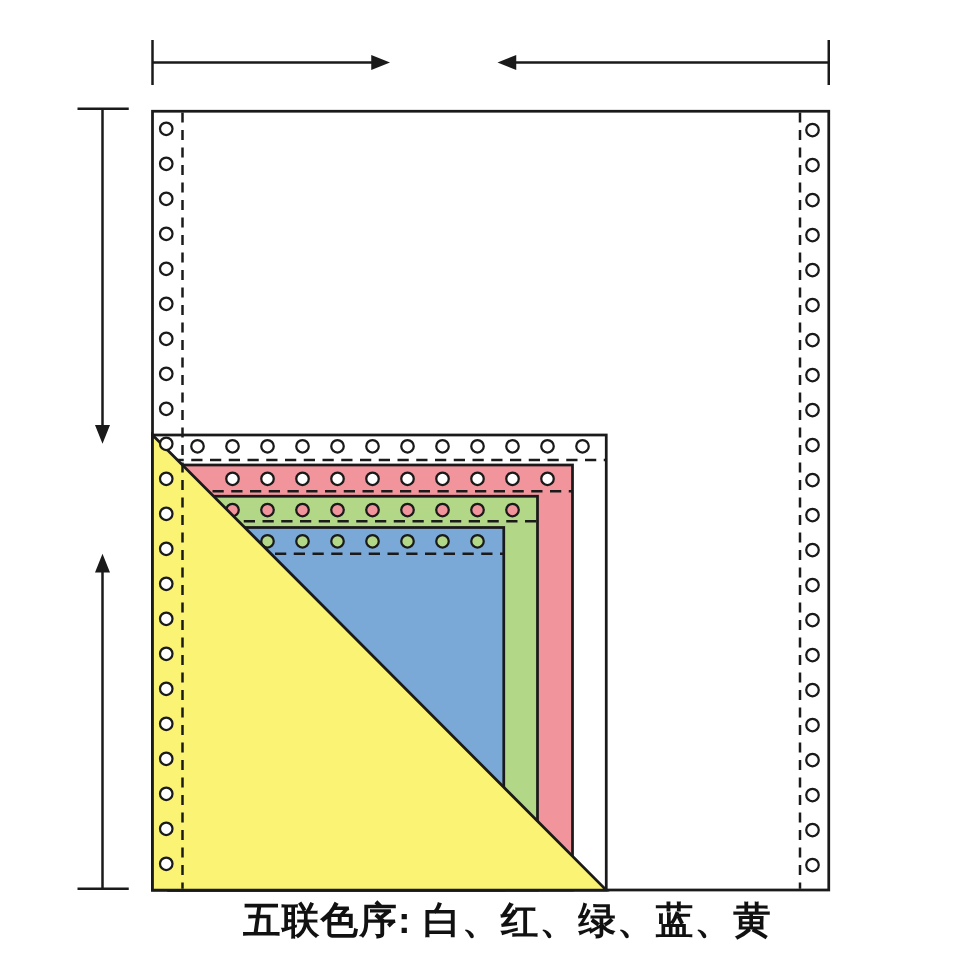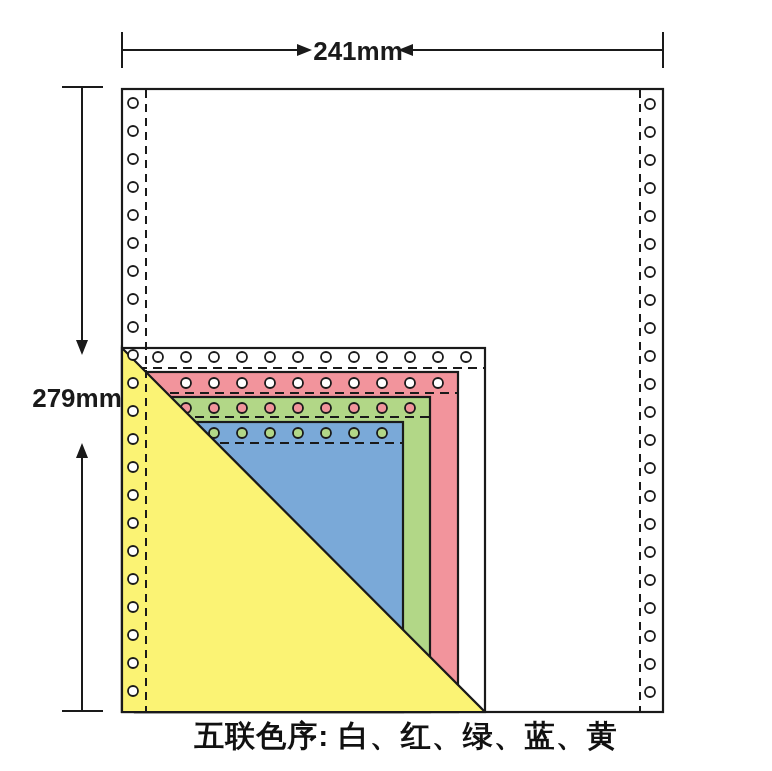--- a/index.html
+++ b/index.html
@@ -152,16 +152,14 @@
       </g>
       <g>
         <line x1="62" y1="87" x2="103" y2="87" stroke="#1a1a1a" stroke-width="2" stroke-dasharray="none"></line>
         <line x1="62" y1="711" x2="103" y2="711" stroke="#1a1a1a" stroke-width="2" stroke-dasharray="none"></line>
         <line x1="82" y1="87" x2="82" y2="341" stroke="#1a1a1a" stroke-width="2" stroke-dasharray="none"></line>
         <line x1="82" y1="457" x2="82" y2="711" stroke="#1a1a1a" stroke-width="2" stroke-dasharray="none"></line>
         <polygon points="82,355 76,340 88,340" fill="#1a1a1a"></polygon>
         <polygon points="82,443 76,458 88,458" fill="#1a1a1a"></polygon>
       </g>
     </svg>
-  <div class="dim-label dim-w">241mm</div>
-  <div class="dim-label dim-h">279mm</div>
   <div class="caption">五联色序: 白、红、绿、蓝、黄</div>
 </div>
 
 </body></html>

